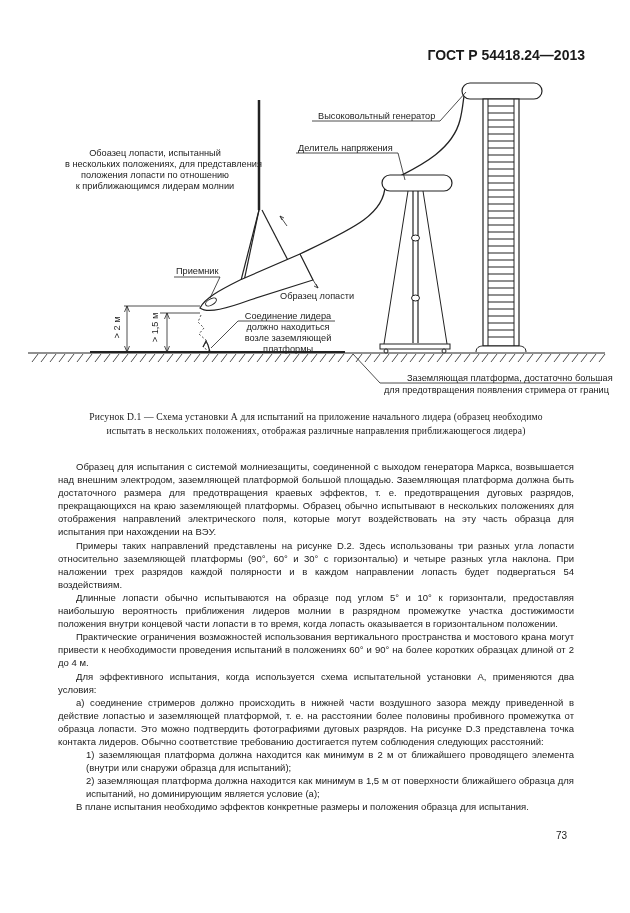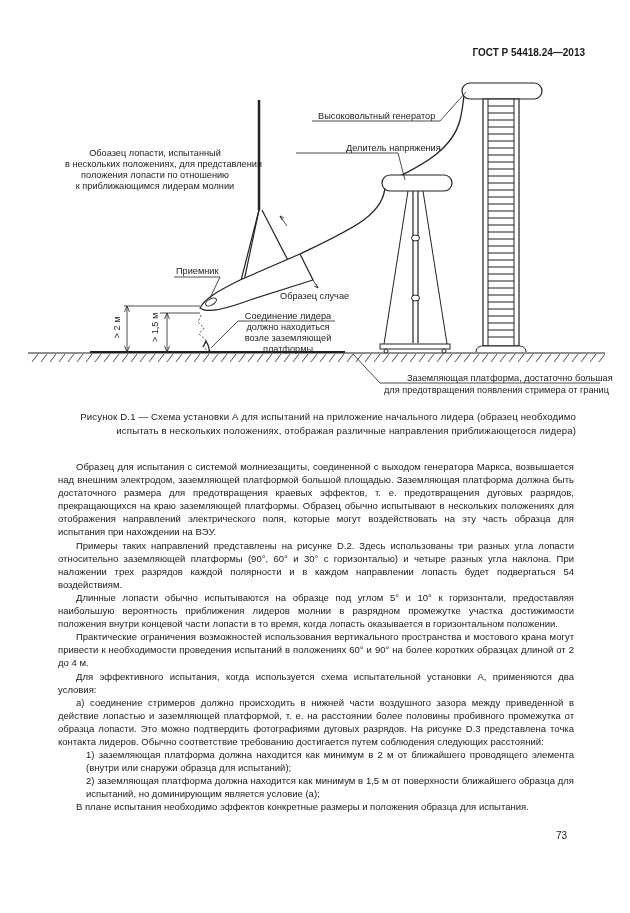--- a/index.html
+++ b/index.html
@@ -1,24 +1,24 @@
 <!DOCTYPE html>
 <html><head>
 <meta charset="utf-8">
 <style>
   html, body { margin: 0; padding: 0; background: #ffffff; }
   body { width: 630px; height: 913px; position: relative; overflow: hidden;
          font-family: "Liberation Sans", sans-serif; color: #1a1a1a; }
-  .header { position: absolute; top: 47px; right: 45px; font-weight: bold; font-size: 10px; margin-left: 12px; }
+  .header { position: absolute; top: 47px; right: 45px; font-weight: bold; font-size: 14px; margin-left: 12px; }
   .figure { position: absolute; left: 0; top: 0; width: 630px; height: 400px; }
   .figure svg { position: absolute; left: 0; top: 0; }
   .lbl { position: absolute; font-size: 9.2px; line-height: 11px; color: #222; white-space: nowrap; }
   .lbl.c { text-align: center; }
-  .caption { position: absolute; left: 56px; top: 410px; width: 520px; text-align: right;
-             font-size: 9.6px; line-height: 14px; letter-spacing: 0.15px; }
+  .caption { position: absolute; left: 56px; top: 410px; width: 520px; text-align: center;
+             font-size: 9.6px; line-height: 14px; letter-spacing: 0.15px; font-family: Liberation Serif, serif; }
   .body-text { position: absolute; left: 58px; top: 460px; width: 516px; font-size: 9.5px;
                line-height: 13.1px; text-align: justify; }
   .body-text p { margin: 0; text-indent: 18px; }
   .body-text p.ind2 { padding-left: 28px; text-indent: 0; }
   .page-num { position: absolute; left: 556px; top: 830px; font-size: 10px; }
 </style>
 </head>
 <body>
 
 <div class="header">ГОСТ Р 54418.24—2013</div>
@@ -94,31 +94,31 @@
       <line x1="174" y1="277" x2="220" y2="277"></line>
       <line x1="220" y1="277" x2="210" y2="298"></line>
       <line x1="238" y1="321" x2="335" y2="321"></line>
       <line x1="238" y1="321" x2="211" y2="348"></line>
       <line x1="380" y1="383" x2="600" y2="383"></line>
       <line x1="380" y1="383" x2="353" y2="354"></line>
     </g>
   </svg>
 
   <div class="lbl" style="left:318px; top:111px;">Высоковольтный генератор</div>
-  <div class="lbl" style="left:298px; top:143px;margin-left:48px;">Делитель напряжения</div>
+  <div class="lbl" style="left:298px; top:143px;">Делитель напряжения</div>
 
   <div class="lbl c" style="left:65px; top:148px; width:180px;">
     <div>Обоазец лопасти, испытанный</div>
     <div>в нескольких положениях, для представления</div>
     <div>положения лопасти по отношению</div>
     <div>к приближающимся лидерам молнии</div>
   </div>
 
   <div class="lbl" style="left:176px; top:266px;">Приемник</div>
-  <div class="lbl" style="left:280px; top:291px;">Образец случае</div>
+  <div class="lbl" style="left:280px; top:291px;">Образец лопасти</div>
 
   <div class="lbl c" style="left:240px; top:311px; width:96px;">
     <div>Соединение лидера</div>
     <div>должно находиться</div>
     <div>возле заземляющей</div>
     <div>платформы</div>
   </div>
 
   <div class="lbl" style="left:107px; top:322px; transform:rotate(-90deg); transform-origin:center;">&gt; 2 м</div>
   <div class="lbl" style="left:141px; top:322px; transform:rotate(-90deg); transform-origin:center;">&gt; 1,5 м</div>

